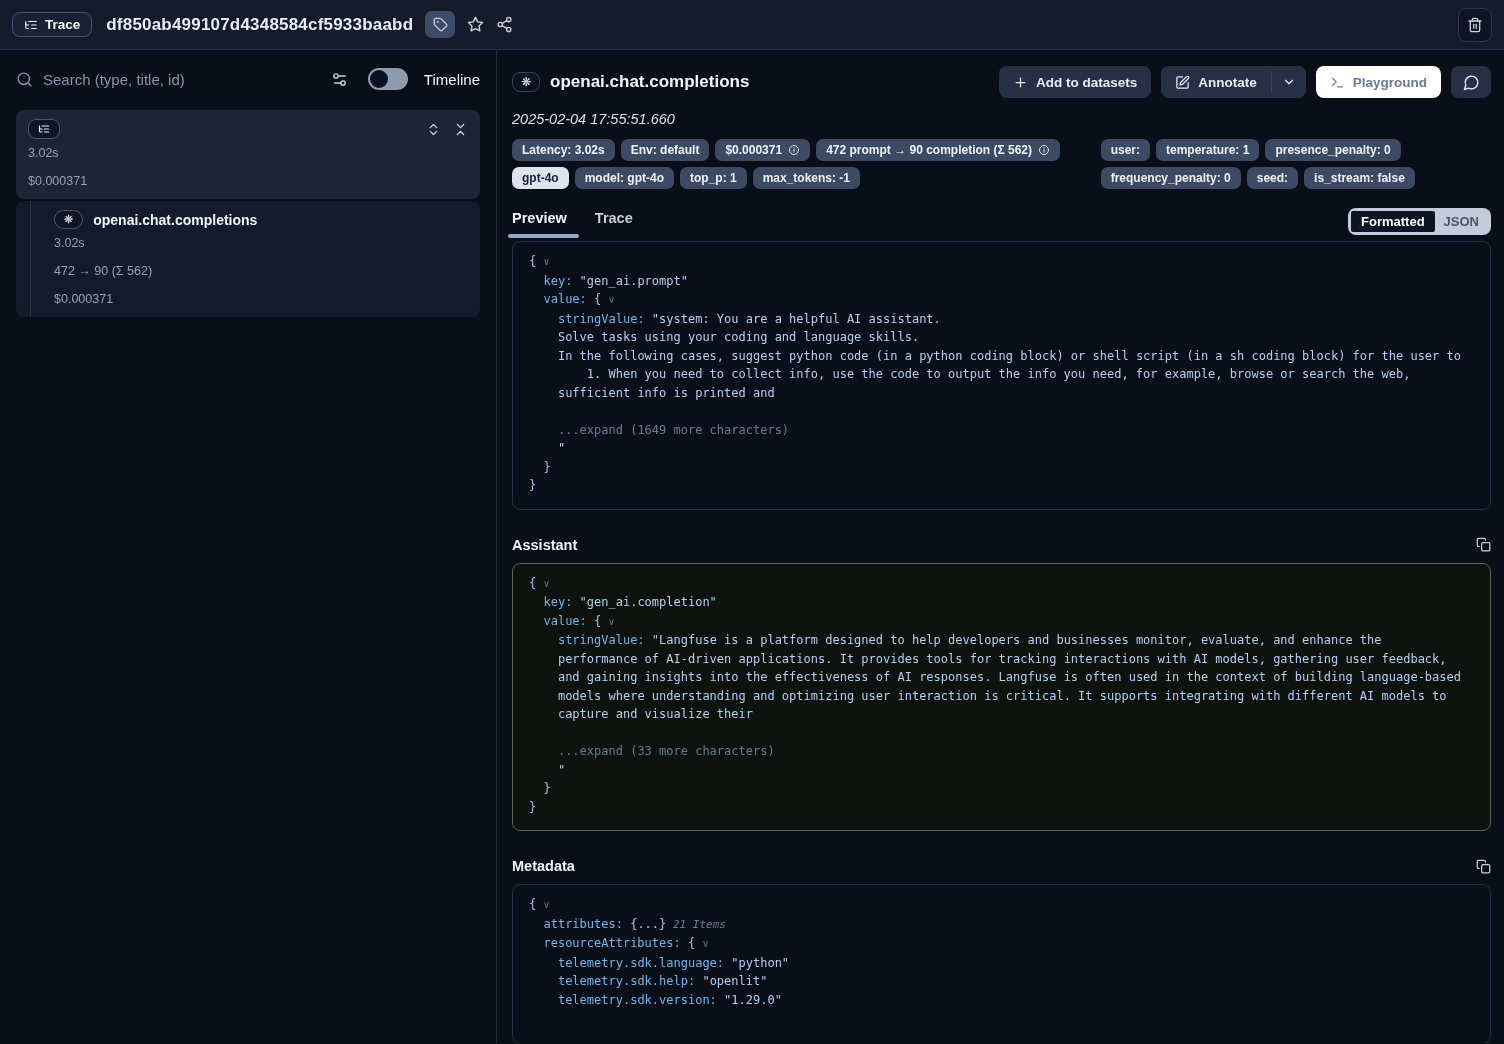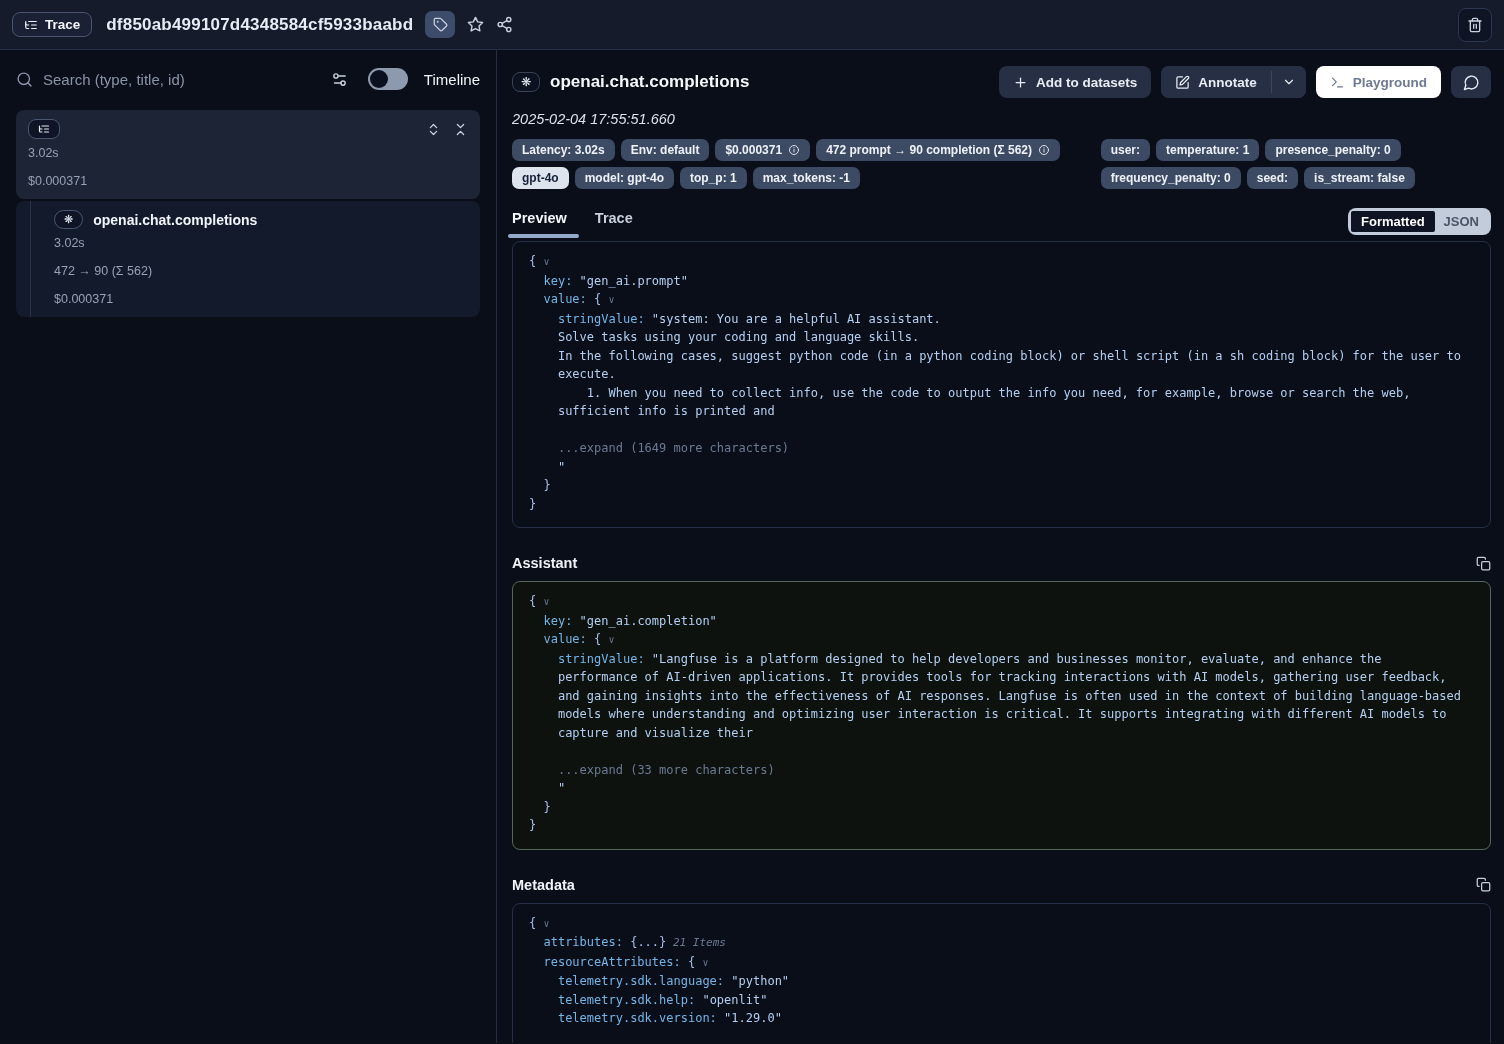--- a/index.html
+++ b/index.html
@@ -406,21 +406,20 @@
       </span>
     </div>
 
     <div class="code-block">
         <div class="cl"><span class="tok-punc">{ </span><span class="tok-chev">∨</span></div>
         <div class="cl"><span class="tok-key">  key: </span><span class="tok-str">"gen_ai.prompt"</span></div>
         <div class="cl"><span class="tok-key">  value: </span><span class="tok-punc">{ </span><span class="tok-chev">∨</span></div>
         <div class="cl"><span class="tok-key">    stringValue: </span><span class="tok-str">"system: You are a helpful AI assistant.</span></div>
         <div class="cl"><span class="tok-str">    Solve tasks using your coding and language skills.</span></div>
         <div class="cl"><span class="tok-str">    In the following cases, suggest python code (in a python coding block) or shell script (in a sh coding block) for the user to</span></div>
-        <div class="cl"><span class="tok-str">    execute.</span></div>
         <div class="cl"><span class="tok-str">        1. When you need to collect info, use the code to output the info you need, for example, browse or search the web,</span></div>
         <div class="cl"><span class="tok-str">    sufficient info is printed and</span></div>
         <div class="cl">&nbsp;</div>
         <div class="cl"><span class="tok-muted">    ...expand (1649 more characters)</span></div>
         <div class="cl"><span class="tok-str">    "</span></div>
         <div class="cl"><span class="tok-punc">  }</span></div>
         <div class="cl"><span class="tok-punc">}</span></div>
       </div>
 
     <div class="section-head">

